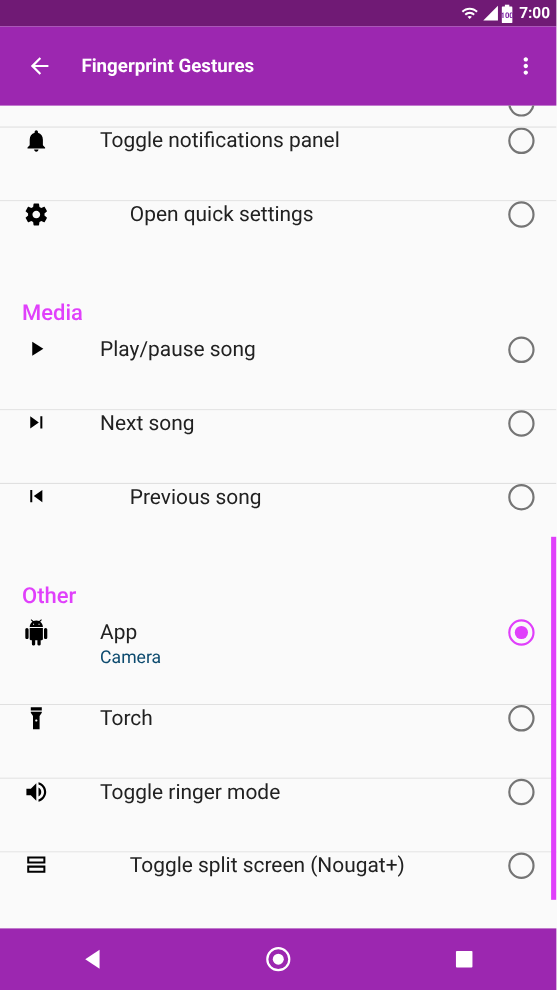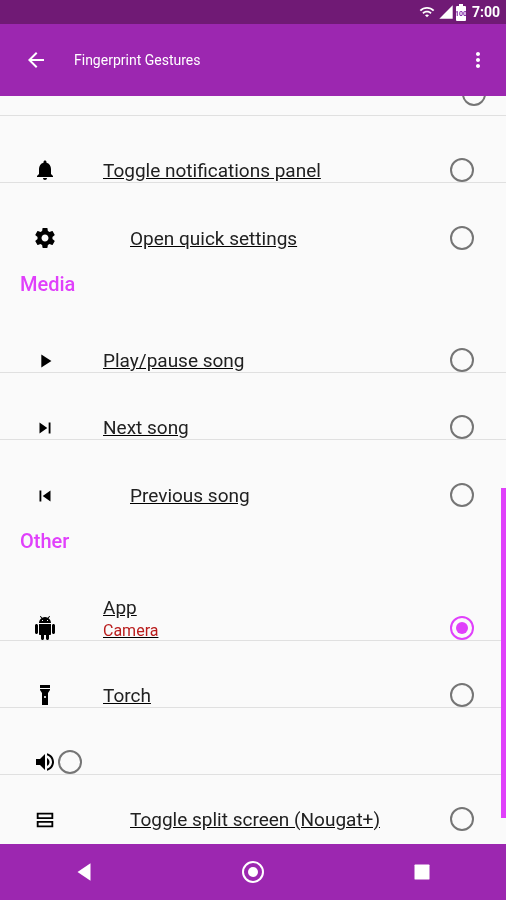--- a/index.html
+++ b/index.html
@@ -5,37 +5,37 @@
   * { margin: 0; padding: 0; box-sizing: border-box; }
   html, body { width: 506px; height: 900px; overflow: hidden; font-family: Roboto, Arial, sans-serif; background: #fafafa; }
   
   .status-bar { height: 24px; background: #701a75; display: flex; justify-content: flex-end; align-items: center; padding: 0 6px; color: white; font-size: 14px; gap: 2px; }
   .status-bar svg { fill: white; }
   .status-time { margin-left: 4px; font-weight: 700; }
   
   .app-bar { height: 72px; background: #9C27B0; display: flex; align-items: center; padding: 0 16px; color: white; position: relative; }
   .back-btn { width: 40px; height: 40px; display: flex; align-items: center; justify-content: center; cursor: pointer; }
   .app-titles { margin-left: 18px; }
-  .app-title { font-size: 14px; font-weight: 400; }
+  .app-title { font-size: 17px; font-weight: 700; }
   .app-subtitle { font-size: 15px; color: rgba(255,255,255,0.75); margin-top: 1px; }
   .overflow-btn { position: absolute; right: 8px; top: 16px; width: 40px; height: 40px; display: flex; align-items: center; justify-content: center; cursor: pointer; }
   
   .content { height: 748px; overflow-y: auto; position: relative; }
   
   .partial-row { height: 20px; border-bottom: 1px solid #e0e0e0; position: relative; }
   .partial-radio { position: absolute; right: 20px; top: -14px; }
   
-  .list-row { height: 67px; display: flex; align-items: flex-end; padding: 0 32px; border-bottom: 1px solid #e0e0e0; background: #fafafa; cursor: pointer; text-decoration: underline; }
+  .list-row { height: 67px; display: flex; align-items: flex-start; padding: 0 20px; border-bottom: 1px solid #e0e0e0; background: #fafafa; cursor: pointer; }
   .list-row.tall { height: 78px; }
   .list-row.no-border { border-bottom: none; gap: 27px; }
   .row-icon { width: 26px; display: flex; align-items: center; justify-content: center; }
   .row-icon svg { fill: #000; }
   .row-text { margin-left: 45px; flex: 1; }
   .row-label { font-size: 19px; color: #212121; }
-  .row-sublabel { font-size: 16px; color: #b91c1c; margin-top: 2px; }
+  .row-sublabel { font-size: 16px; color: #0c4a6e; margin-top: 2px; }
   .row-radio { width: 24px; height: 24px; }
   
   .radio-off { width: 24px; height: 24px; border: 2.5px solid #757575; border-radius: 50%; }
   .radio-on { width: 24px; height: 24px; border: 2.5px solid #E040FB; border-radius: 50%; display: flex; align-items: center; justify-content: center; }
   .radio-on::after { content: ''; width: 12px; height: 12px; background: #E040FB; border-radius: 50%; }
   
   .section-header { padding: 22px 20px 10px; font-size: 20px; color: #E040FB; font-weight: 500; }
   
   .scroll-indicator { position: absolute; right: 0; top: 392px; width: 5px; height: 330px; background: #E040FB; }
   
@@ -187,20 +187,23 @@
         <div class="radio-off"></div>
       </div>
   </div>
 
   <div class="list-row">
     <div class="row-icon">
         <svg width="24" height="24" viewBox="0 0 24 24">
           <path d="M3 9v6h4l5 5V4L7 9H3zm13.5 3c0-1.77-1.02-3.29-2.5-4.03v8.05c1.48-.73 2.5-2.25 2.5-4.02zM14 3.23v2.06c2.89.86 5 3.54 5 6.71s-2.11 5.85-5 6.71v2.06c4.01-.91 7-4.49 7-8.77s-2.99-7.86-7-8.77z"></path>
         </svg>
       </div>
+    <div class="row-text">
+        <div class="row-label">Toggle ringer mode</div>
+      </div>
     <div class="row-radio">
         <div class="radio-off"></div>
       </div>
   </div>
 
   <div class="list-row no-border" style="height:56px">
     <div class="row-icon">
         <svg width="22" height="22" viewBox="0 0 24 24">
           <path d="M3 4h18v7H3V4zm2 2v3h14V6H5zM3 13h18v7H3v-7zm2 2v3h14v-3H5z"></path>
         </svg>

